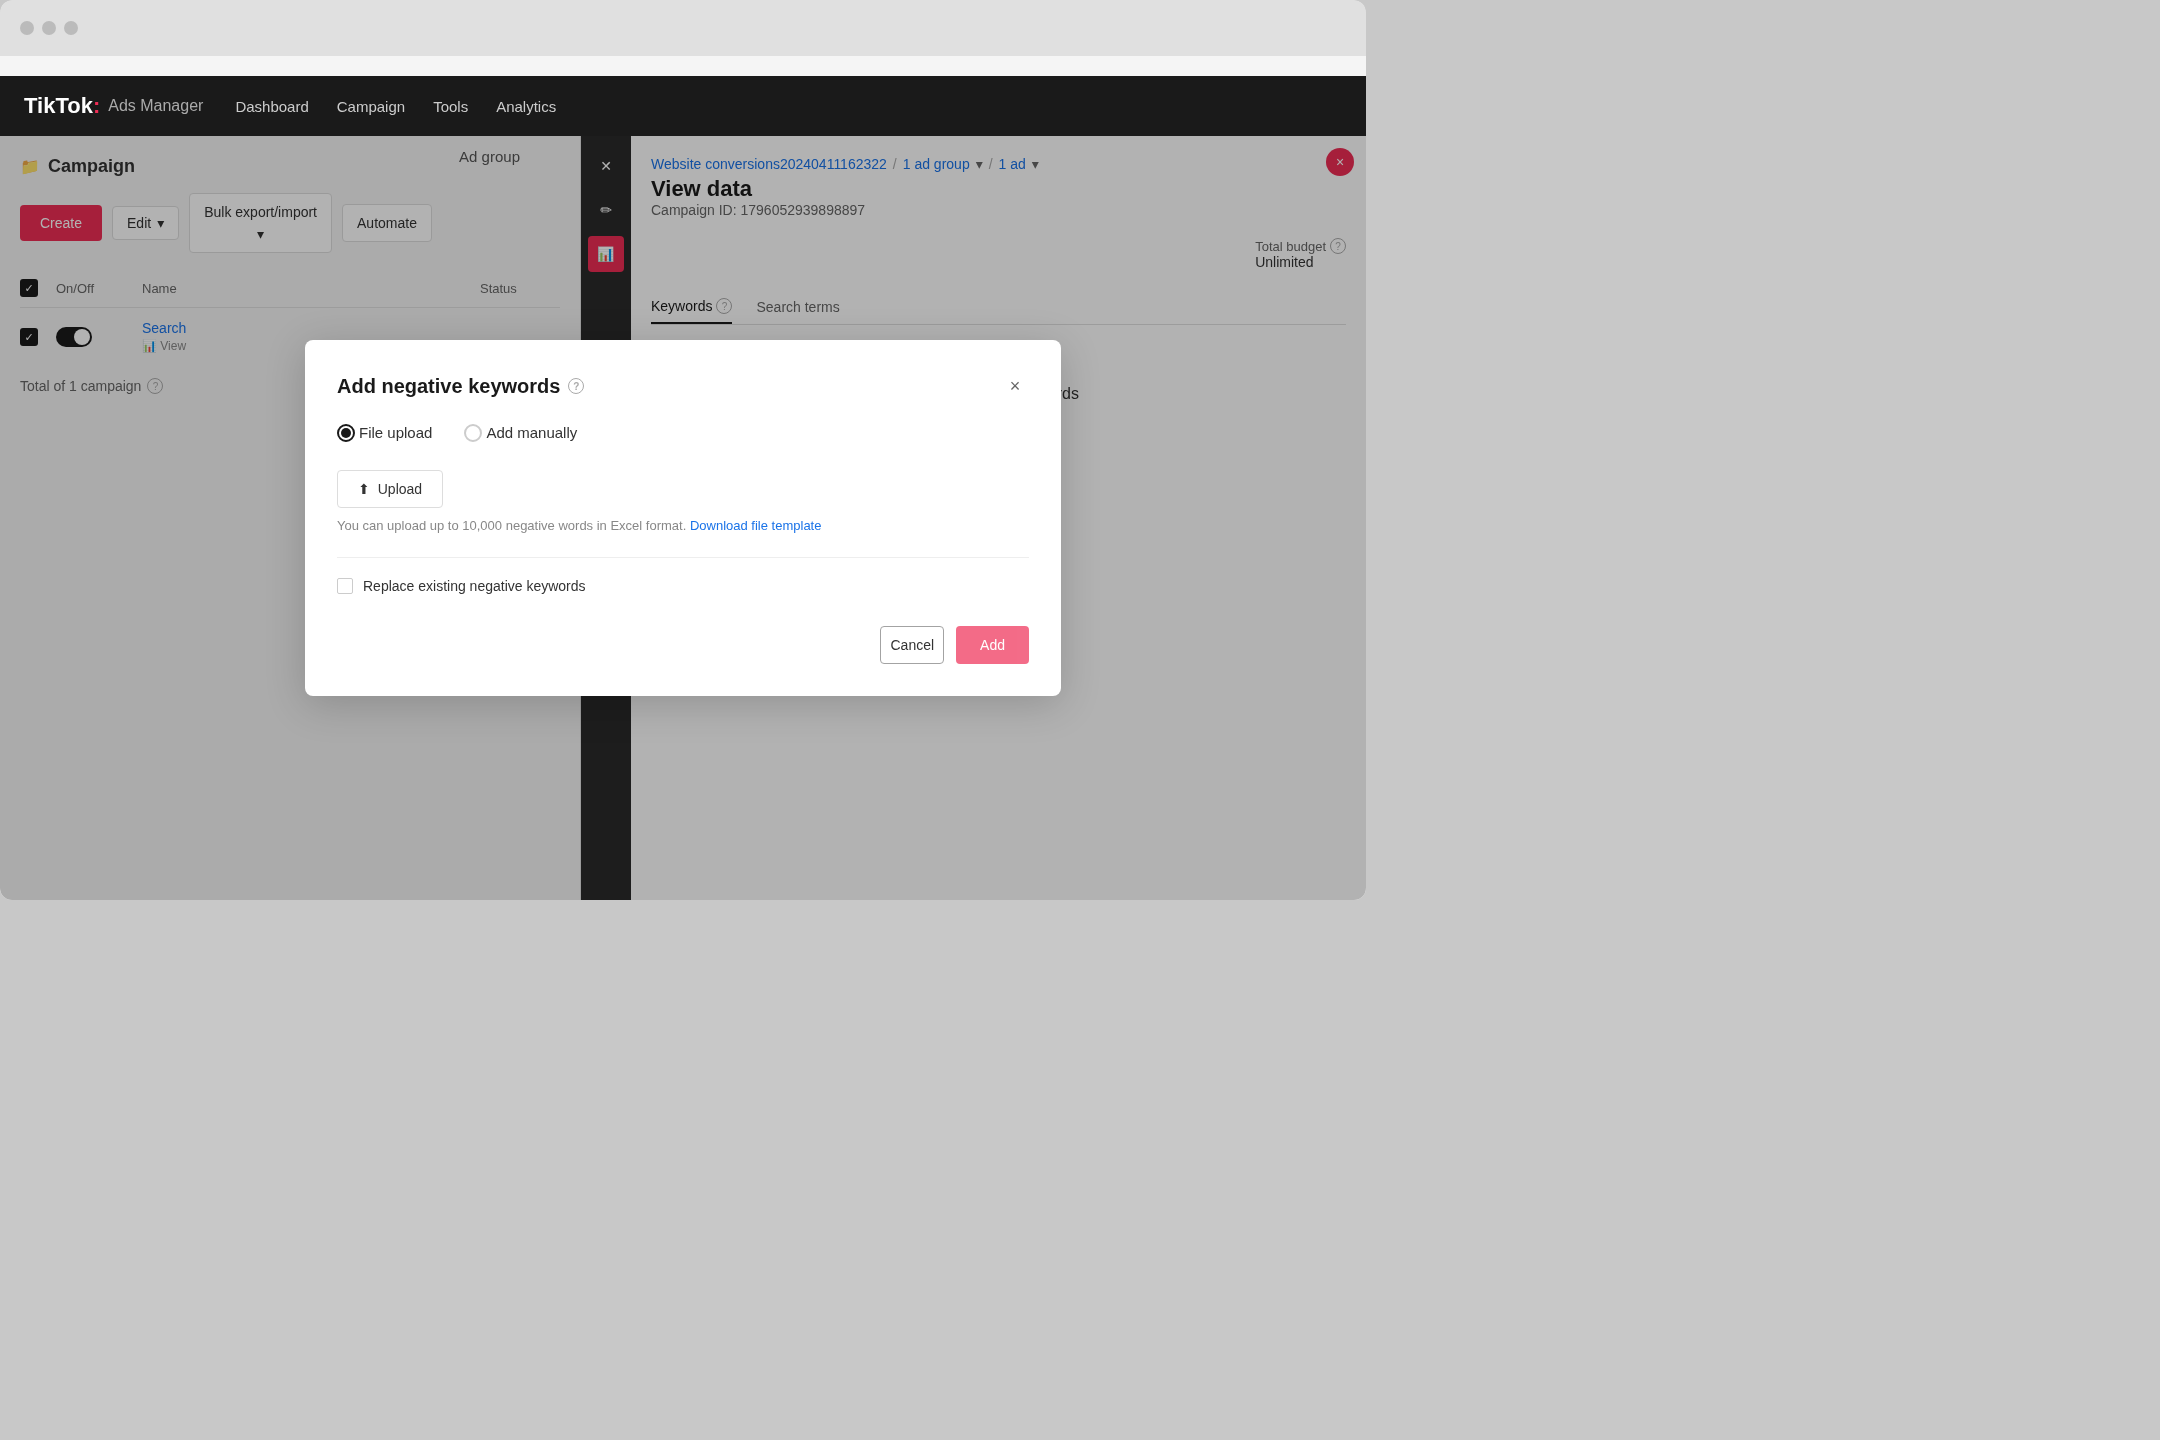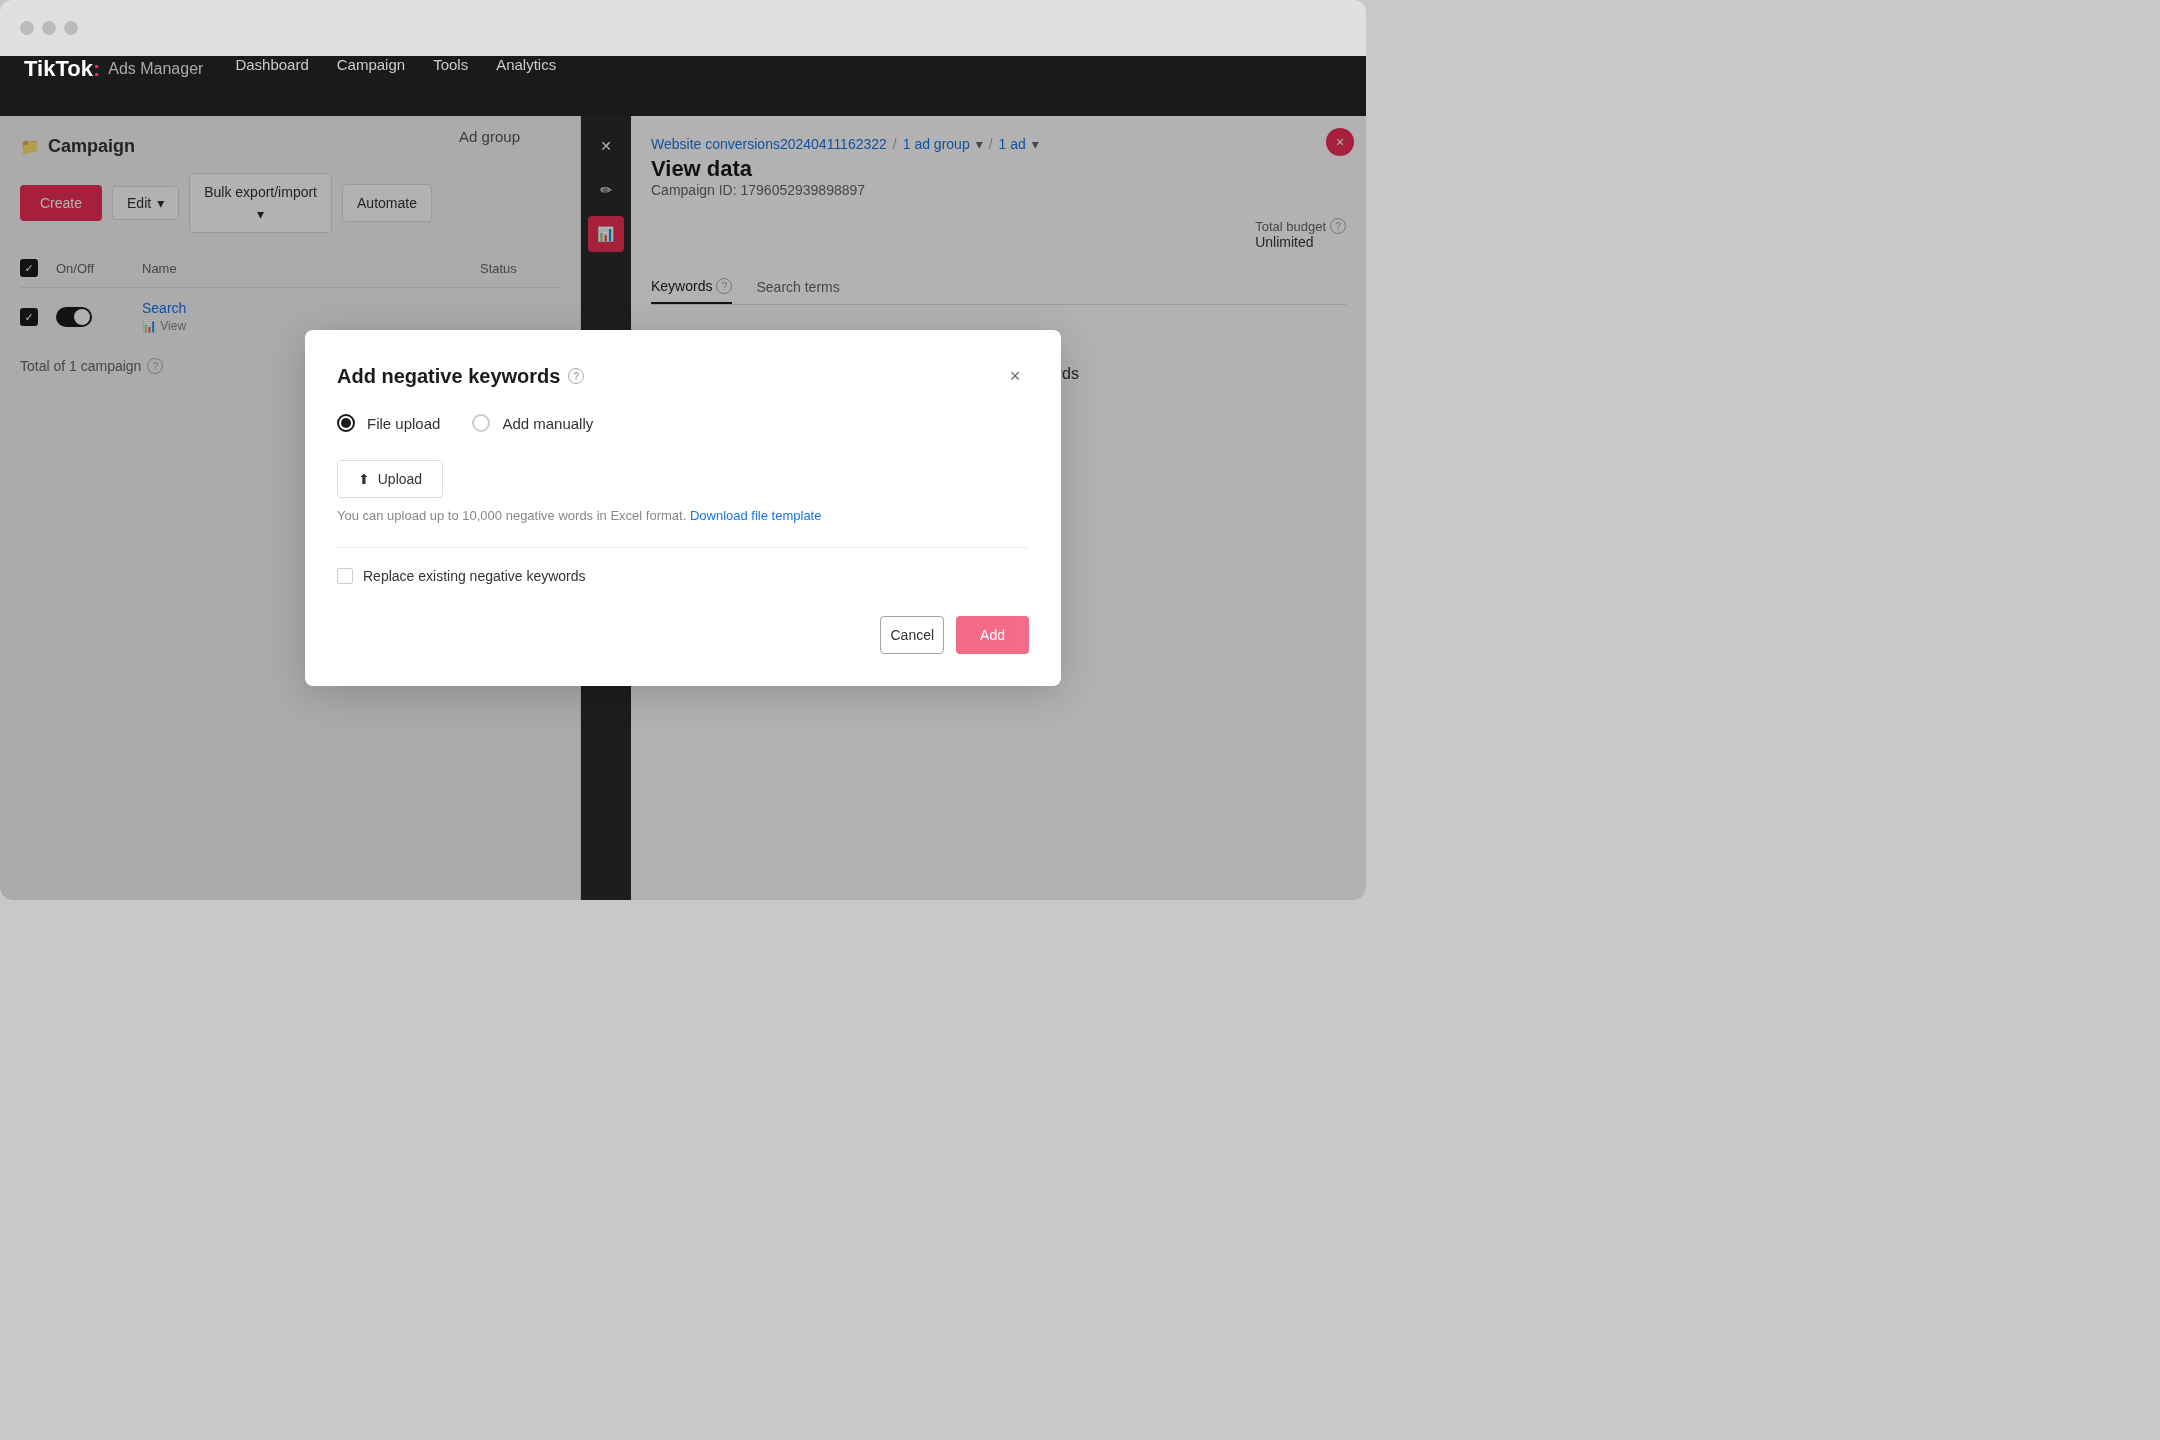--- a/index.html
+++ b/index.html
@@ -40,24 +40,25 @@
       flex-direction: column;
       position: relative;
       overflow: hidden;
     }
 
     
     .topnav {
       background: #1a1a1a;
       height: 60px;
       display: flex;
-      align-items: flex-start;
+      align-items: center;
       padding: 0 24px;
       gap: 32px;
       flex-shrink: 0;
+      margin-top: 20px;
     }
     .logo {
       display: flex;
       align-items: center;
       gap: 6px;
     }
     .logo-tiktok {
       color: white;
       font-weight: 700;
       font-size: 22px;
@@ -412,22 +413,22 @@
       margin-bottom: 14px;
       font-weight: 500;
     }
     .radio-group {
       display: flex;
       gap: 32px;
       margin-bottom: 28px;
     }
     .radio-option {
       display: flex;
-      align-items: center;
-      gap: 12px;
+      align-items: flex-start;
+      gap: 4px;
       cursor: pointer;
     }
     .radio-circle {
       width: 18px;
       height: 18px;
       border-radius: 50%;
       border: 2px solid #1a1a1a;
       display: flex;
       align-items: center;
       justify-content: center;

